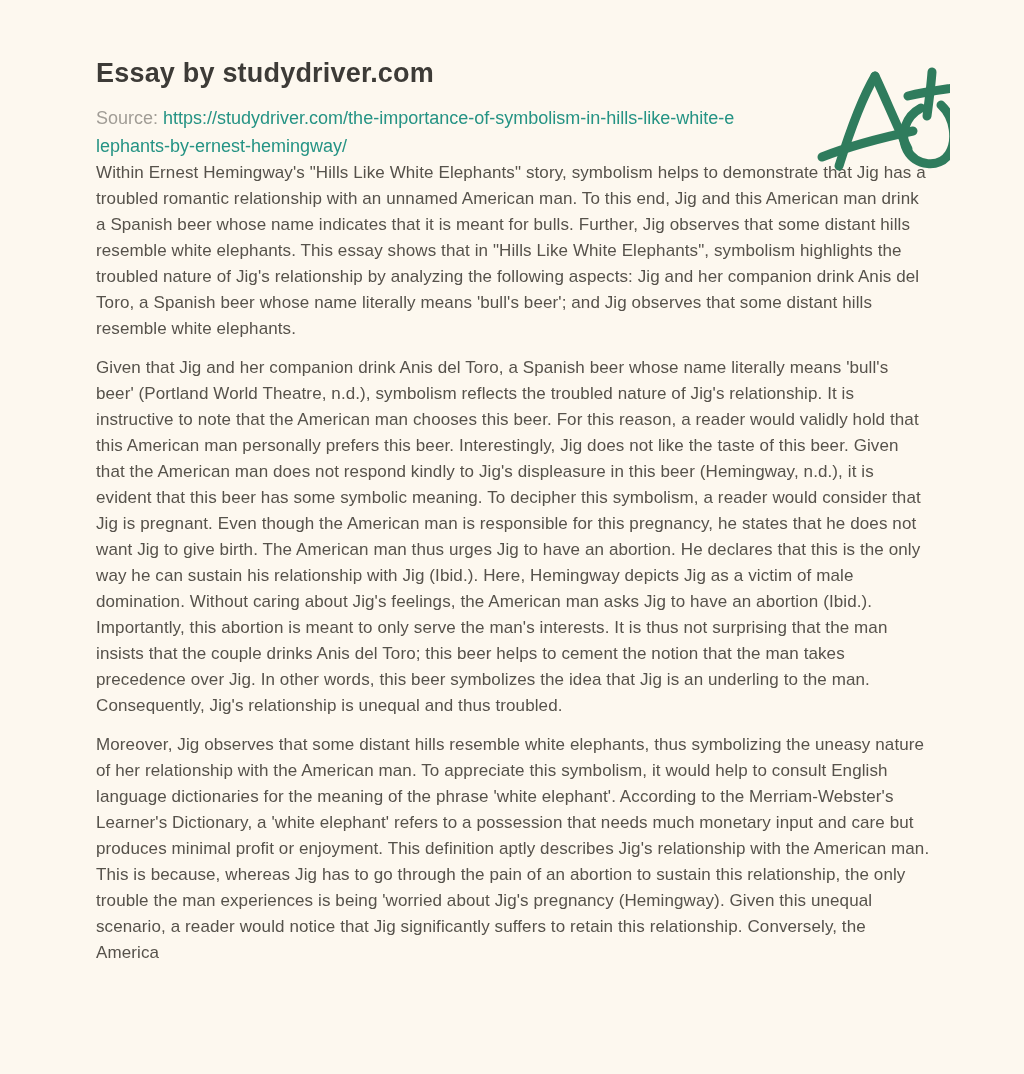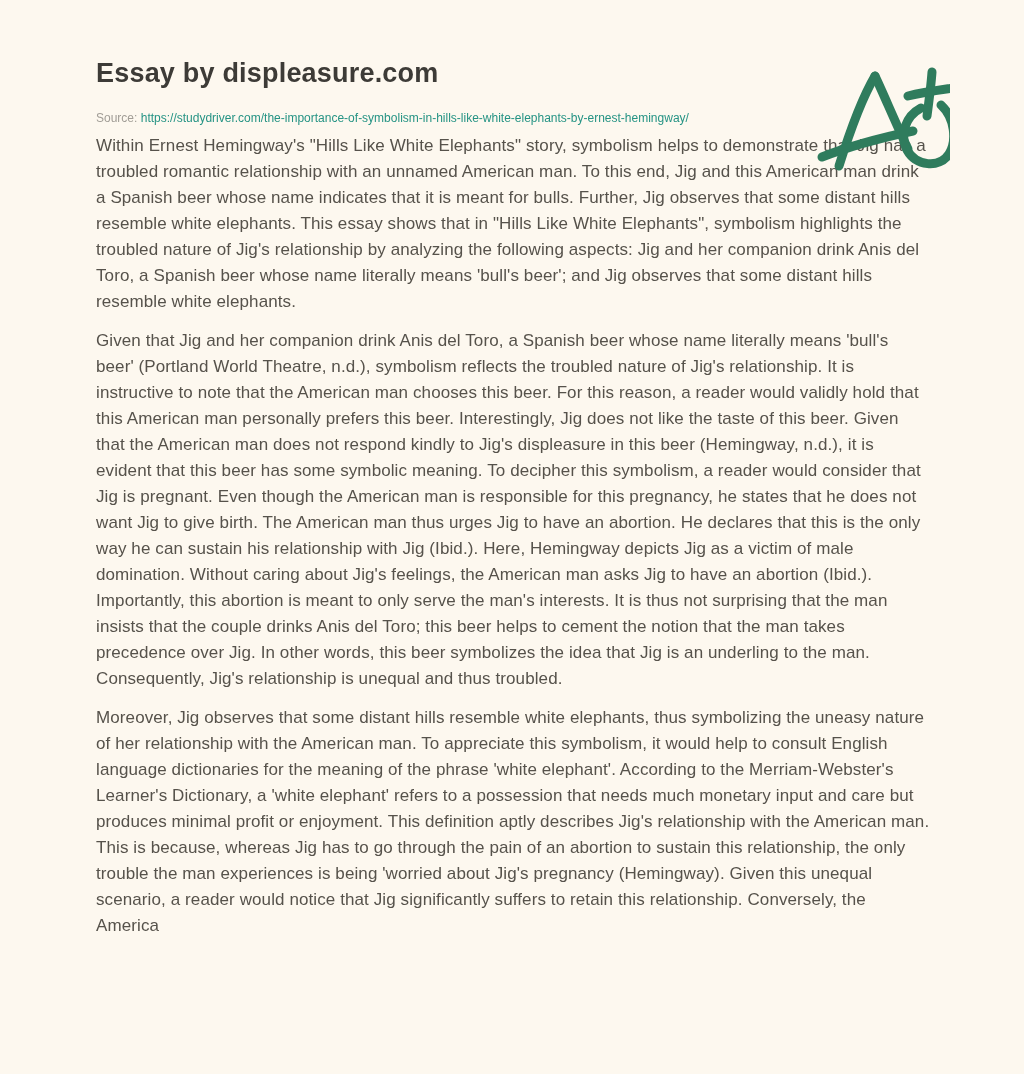--- a/index.html
+++ b/index.html
@@ -16,21 +16,21 @@
   .header { position: relative; }
   .byline {
     margin: 0;
     font-size: 27px;
     font-weight: bold;
     letter-spacing: 0.2px;
     color: var(--byline_dark, #3d3b37);
   }
   .source {
     margin: 16px 0 0 0;
-    font-size: 12px;
+    font-size: 18px;
     line-height: 27.5px;
     max-width: 640px;
   }
   .source-label { color: var(--muted_gray, #a19d96); }
   .source-url {
     color: var(--link_teal, #259384);
     text-decoration: none;
     word-break: break-all;
   }
   .logo {
@@ -65,21 +65,21 @@
     color: var(--body_gray, #56524b);
   }
 </style>
 </head>
 <body>
 
 <div class="page">
 
   <header class="header">
     <div class="header-text">
-      <h2 class="byline">Essay by displeasure.com</h2>
+      <h2 class="byline">Essay by studydriver.com</h2>
       <p class="source">
         <span class="source-label">Source: </span><a class="source-url" href="#">https://studydriver.com/the-importance-of-symbolism-in-hills-like-white-elephants-by-ernest-hemingway/</a>
       </p>
     </div>
 
     <div class="logo">
       <svg viewBox="0 0 140 120" xmlns="http://www.w3.org/2000/svg" aria-hidden="true">
         <path d="M 29 106 C 39 74, 52 38, 65 16"></path>
         <path d="M 65 16 C 74 35, 86 64, 98 89"></path>
         <path d="M 12 97 C 40 86, 70 78, 103 71"></path>

